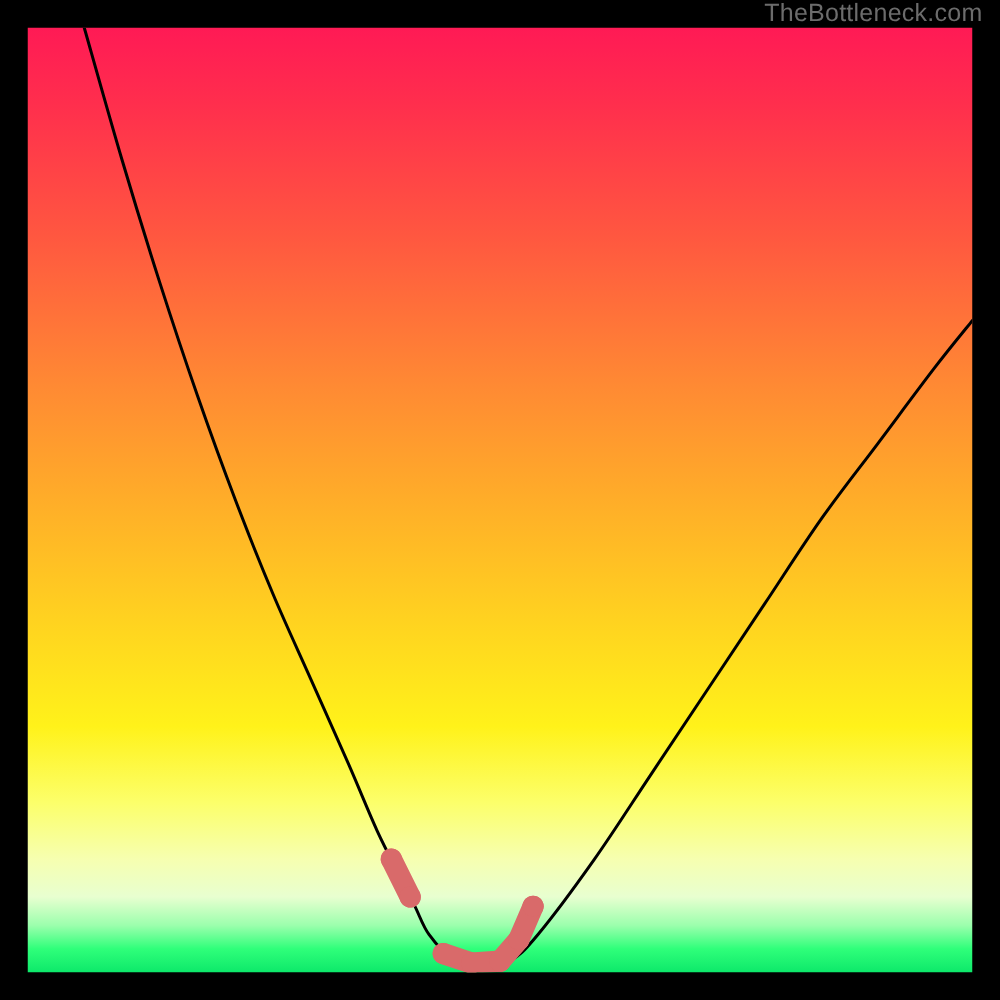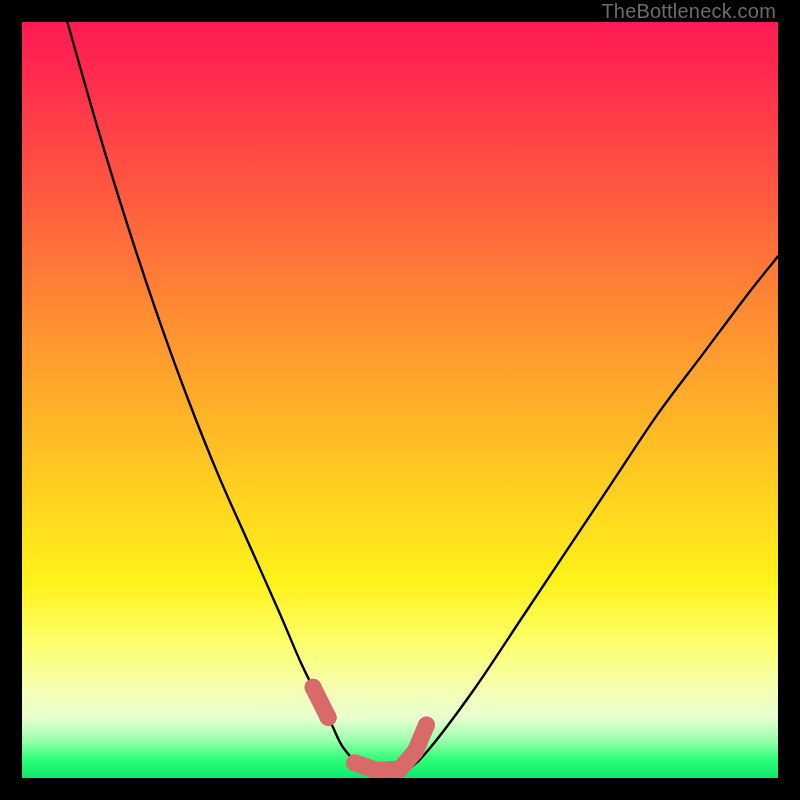--- a/index.html
+++ b/index.html
@@ -41,21 +41,21 @@
       #f6ffb0 88%,
       #e8ffd0 92%,
       #9cffad 95%,
       #2fff7a 97.5%,
       #0de86a 100%
     );
   }
   .watermark {
     position: absolute;
     top: 0px;
-    right: 24px;
+    right: 14px;
     color: #6c6c6c;
     font-size: 20px;
     letter-spacing: 0.2px;
     user-select: none;
     z-index: 10;
   }
   svg.curves {
     position: absolute;
     inset: 0;
     width: 756px;

